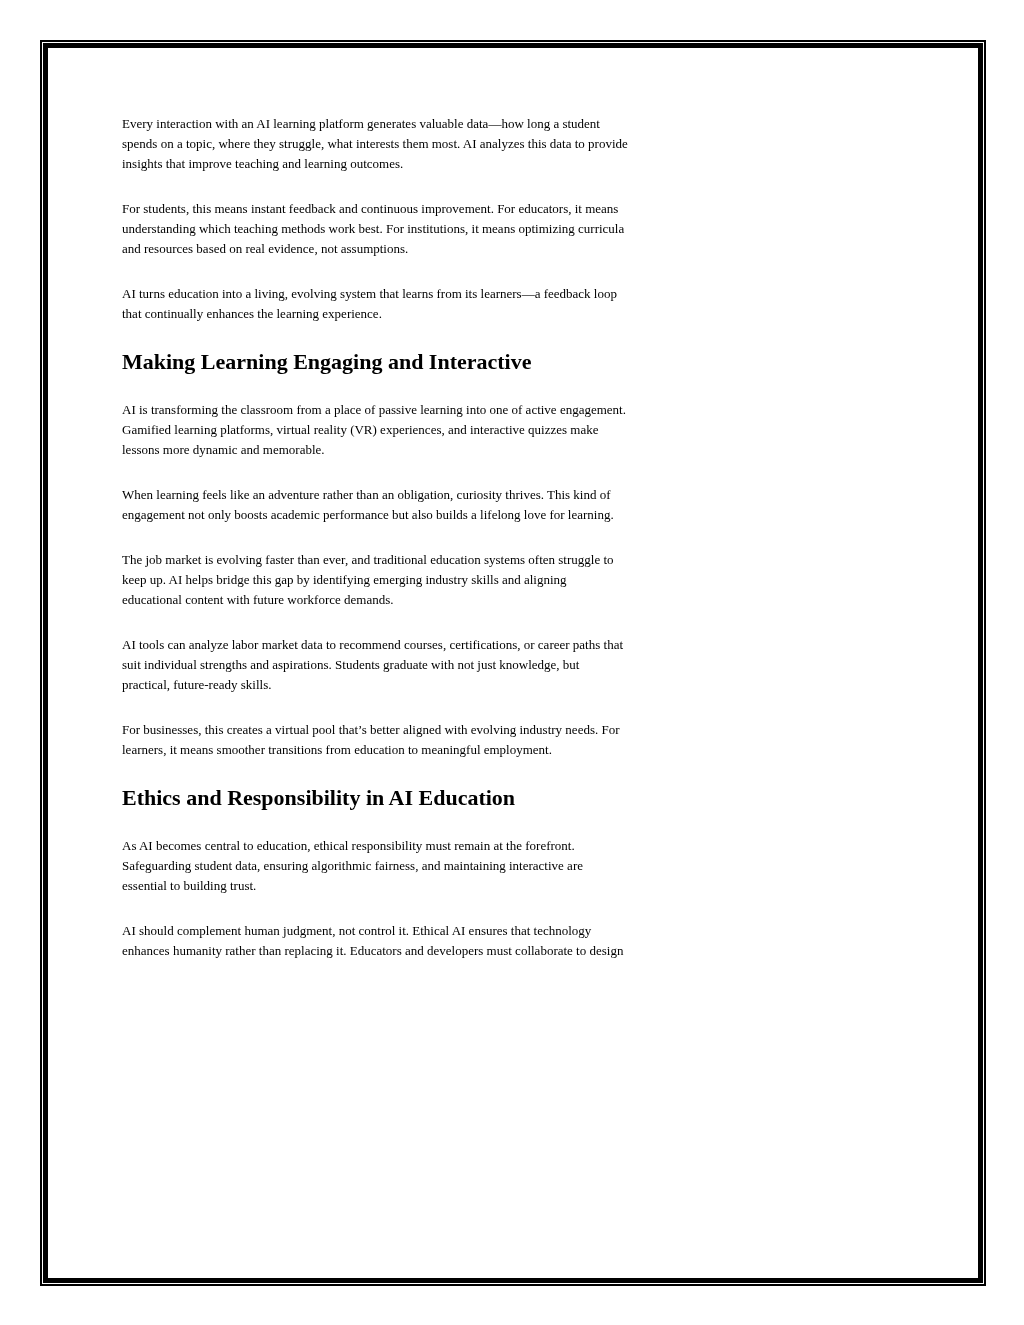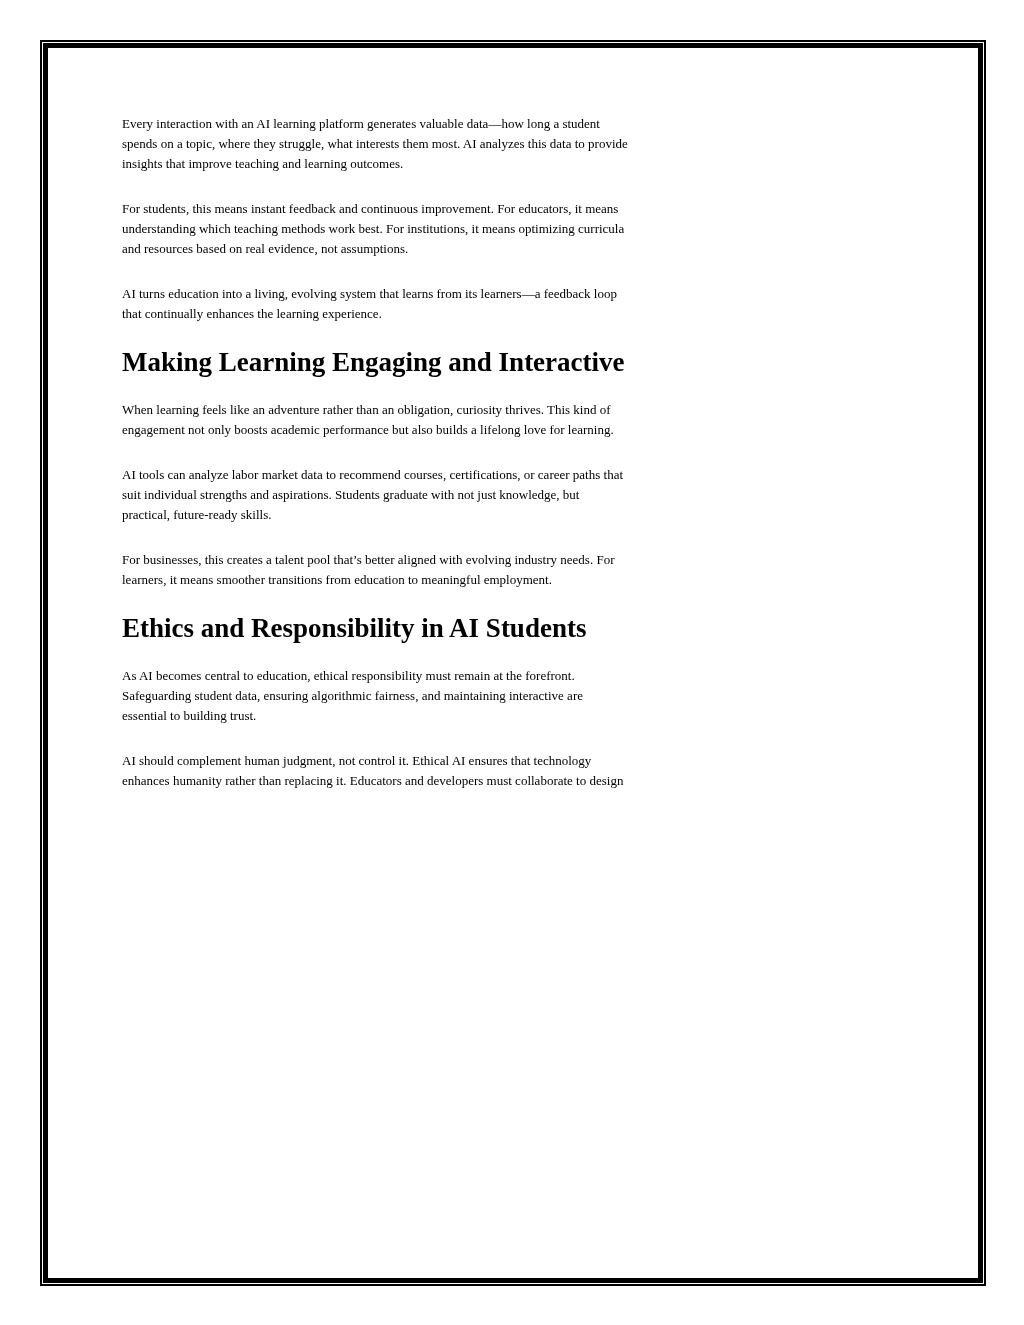--- a/index.html
+++ b/index.html
@@ -42,21 +42,21 @@
   }
   .para {
     margin: 0 0 25px 0;
     font-size: 13px;
     line-height: 20px;
     white-space: pre-line;
     text-align: left;
   }
   .heading {
     margin: 0 0 25px 0;
-    font-size: 27px;
+    font-size: 22px;
     line-height: 26px;
     font-weight: bold;
     white-space: pre-line;
     text-align: left;
   }
 </style>
 </head>
 <body>
 
 <div class="page-frame">
@@ -66,26 +66,32 @@
 <div class="content">
   <p class="para">Every interaction with an AI learning platform generates valuable data—how long a student
 spends on a topic, where they struggle, what interests them most. AI analyzes this data to provide
 insights that improve teaching and learning outcomes.</p>
   <p class="para">For students, this means instant feedback and continuous improvement. For educators, it means
 understanding which teaching methods work best. For institutions, it means optimizing curricula
 and resources based on real evidence, not assumptions.</p>
   <p class="para">AI turns education into a living, evolving system that learns from its learners—a feedback loop
 that continually enhances the learning experience.</p>
   <h2 class="heading">Making Learning Engaging and Interactive</h2>
+  <p class="para">AI is transforming the classroom from a place of passive learning into one of active engagement.
+Gamified learning platforms, virtual reality (VR) experiences, and interactive quizzes make
+lessons more dynamic and memorable.</p>
   <p class="para">When learning feels like an adventure rather than an obligation, curiosity thrives. This kind of
 engagement not only boosts academic performance but also builds a lifelong love for learning.</p>
+  <p class="para">The job market is evolving faster than ever, and traditional education systems often struggle to
+keep up. AI helps bridge this gap by identifying emerging industry skills and aligning
+educational content with future workforce demands.</p>
   <p class="para">AI tools can analyze labor market data to recommend courses, certifications, or career paths that
 suit individual strengths and aspirations. Students graduate with not just knowledge, but
 practical, future-ready skills.</p>
-  <p class="para">For businesses, this creates a talent pool that’s better aligned with evolving industry needs. For
+  <p class="para">For businesses, this creates a virtual pool that’s better aligned with evolving industry needs. For
 learners, it means smoother transitions from education to meaningful employment.</p>
-  <h2 class="heading">Ethics and Responsibility in AI Students</h2>
+  <h2 class="heading">Ethics and Responsibility in AI Education</h2>
   <p class="para">As AI becomes central to education, ethical responsibility must remain at the forefront.
 Safeguarding student data, ensuring algorithmic fairness, and maintaining interactive are
 essential to building trust.</p>
   <p class="para">AI should complement human judgment, not control it. Ethical AI ensures that technology
 enhances humanity rather than replacing it. Educators and developers must collaborate to design</p>
 </div>
 
 </body></html>

